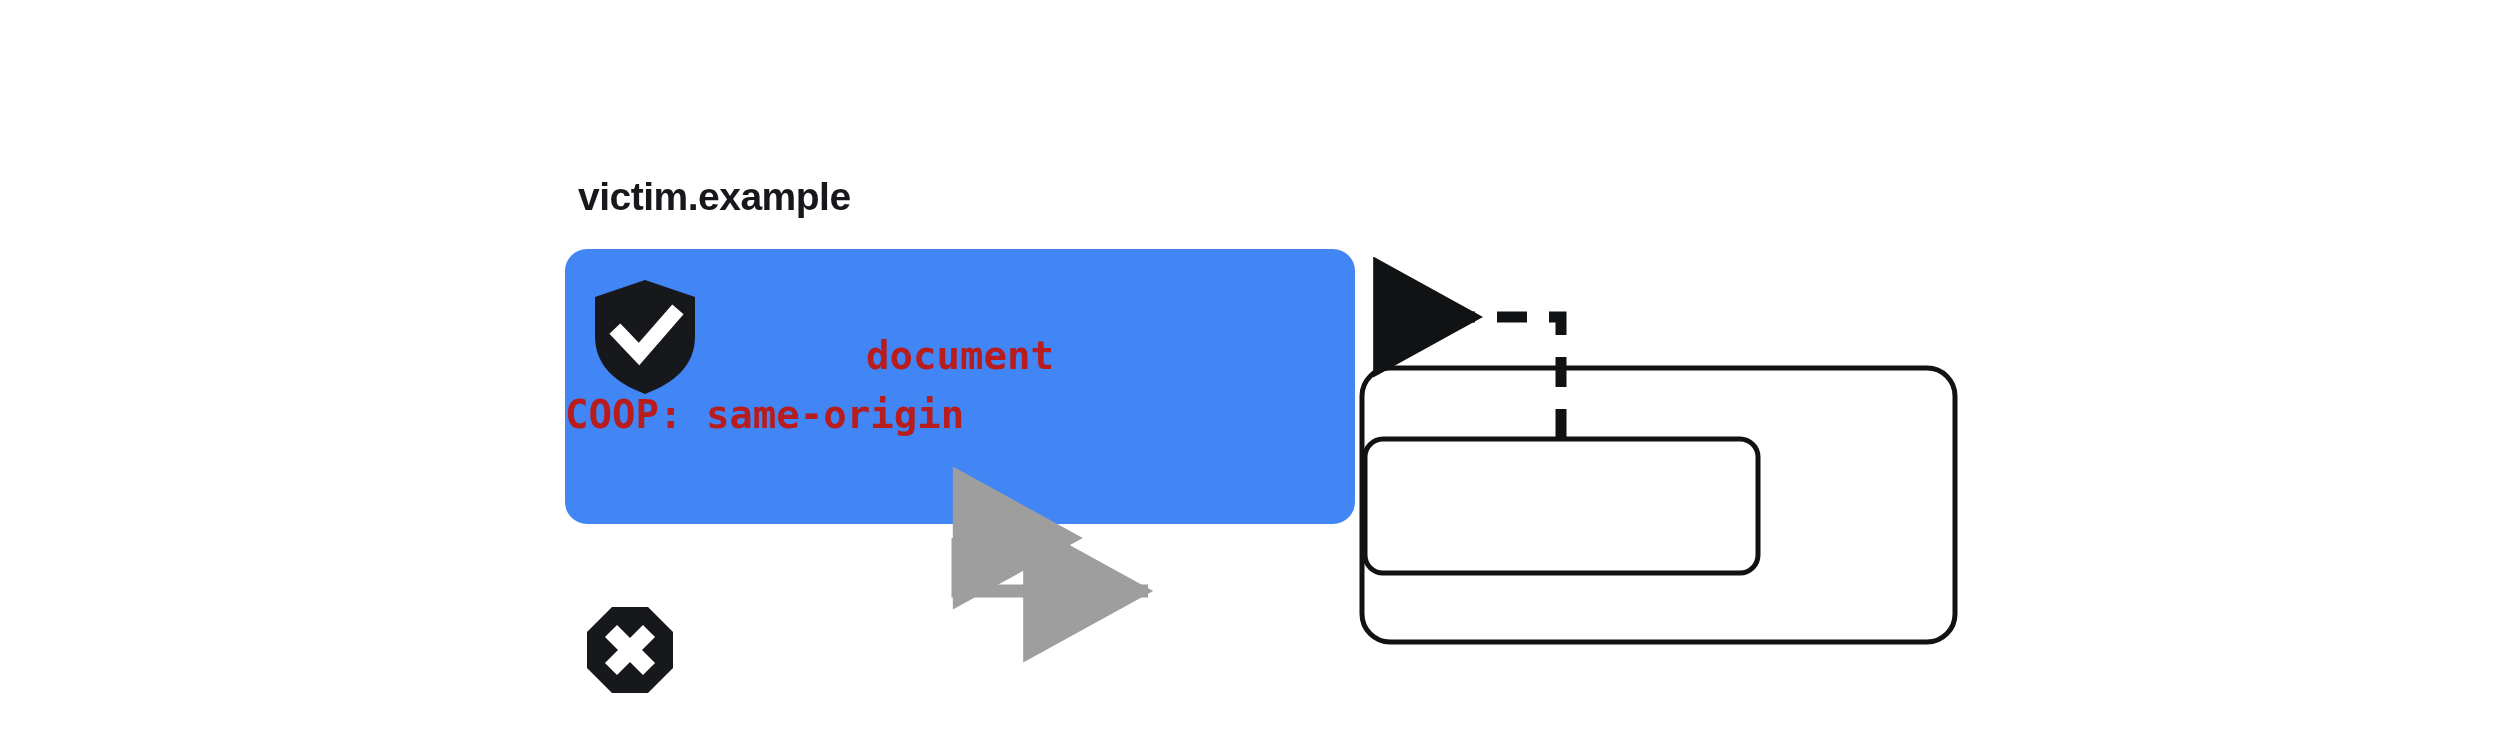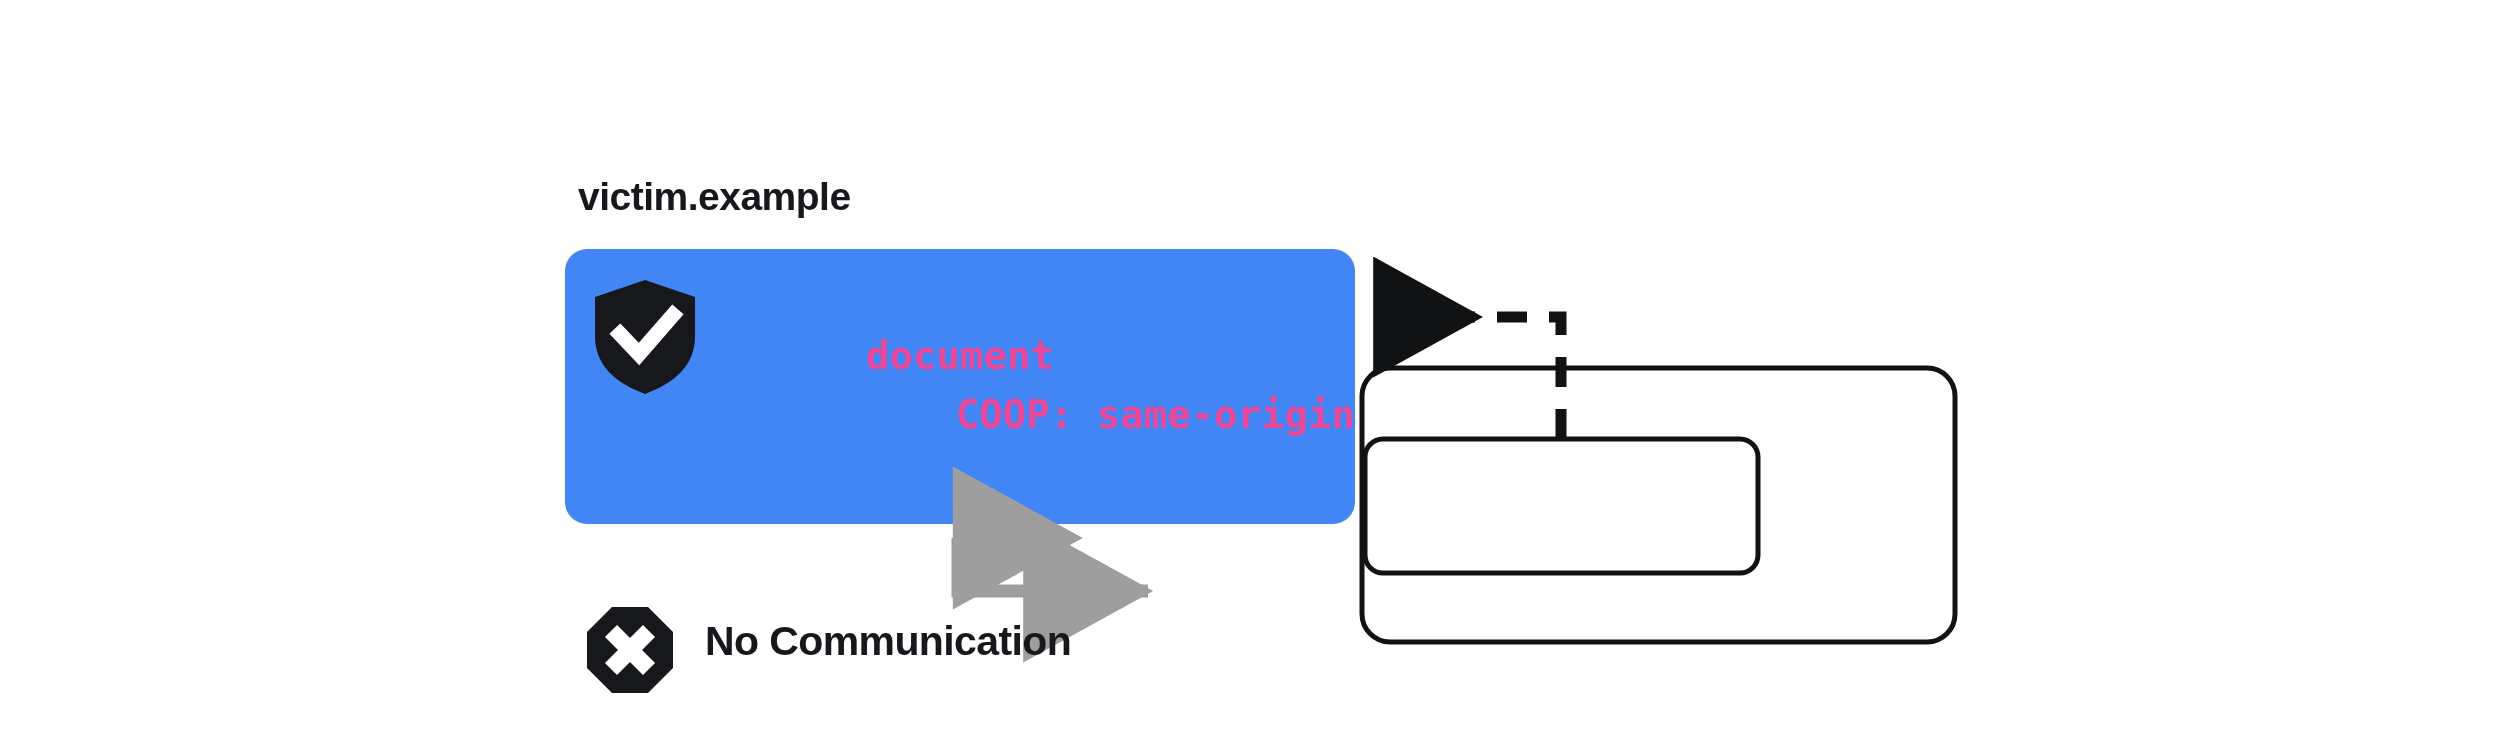--- a/index.html
+++ b/index.html
@@ -48,38 +48,38 @@
     letter-spacing: -0.5px;
   }
   #no-comm-label {
     left: 705px;
     top: 607px;
     font-size: 41px;
     letter-spacing: -0.6px;
   }
   .mono {
     position: absolute;
-    color: #ec4899;
+    color: #b91c1c;
     font-family: "DejaVu Sans Mono", "Liberation Mono", monospace;
     font-weight: bold;
     white-space: nowrap;
     line-height: 1;
   }
   #doc-line1 {
     left: 565px;
     top: 322px;
     width: 790px;
     text-align: center;
     font-size: 39px;
   }
   #doc-line2 {
     left: 565px;
     top: 381px;
     width: 790px;
-    text-align: right;
+    text-align: left;
     font-size: 39px;
   }
   #open-text {
     left: 1365px;
     top: 473px;
     width: 393px;
     text-align: center;
     font-size: 36px;
   }
 </style>
@@ -124,16 +124,15 @@
     </g>
   </svg>
 
   <div class="label" id="victim-label">victim.example</div>
 
   <div class="mono" id="doc-line1">document</div>
 
   <div class="mono" id="doc-line2">COOP: same-origin</div>
 
 
-  <div class="label" id="no-comm-label">No Communication</div>
 
 
 </div>
 
 </body></html>

